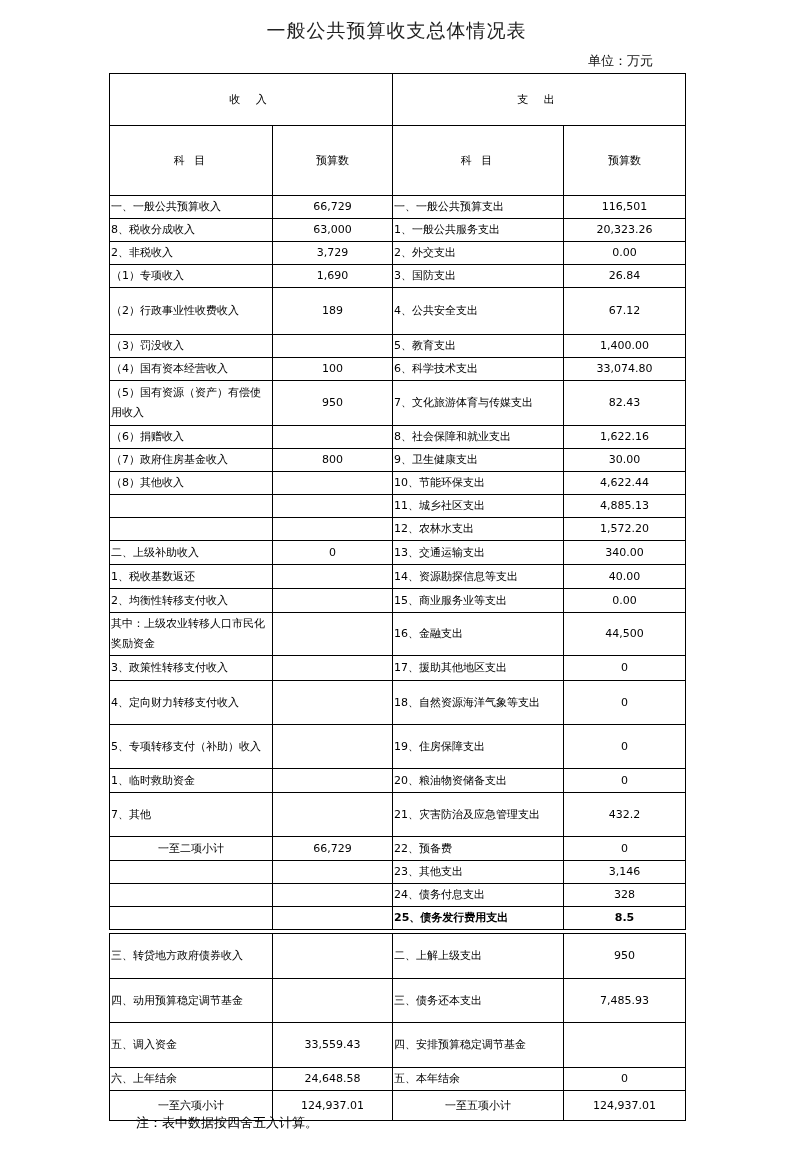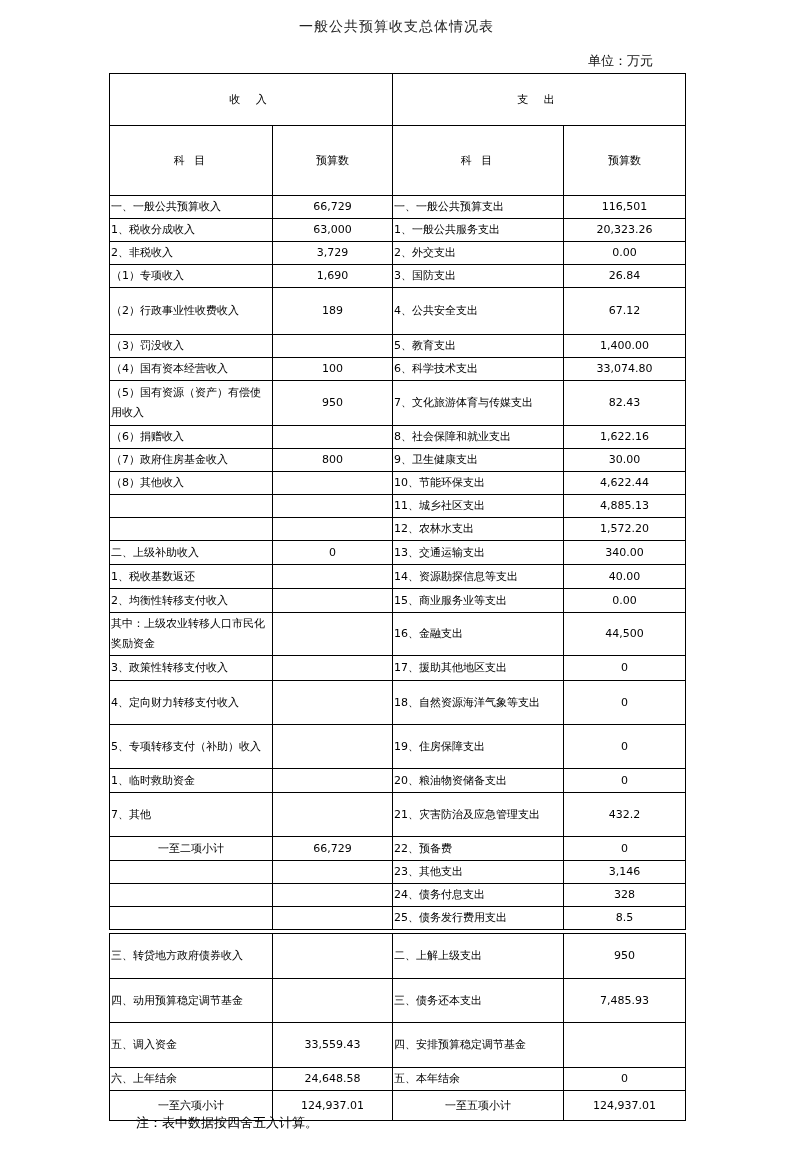--- a/index.html
+++ b/index.html
@@ -2,21 +2,21 @@
 <html><head>
 <meta charset="utf-8">
 <style>
   html, body { margin: 0; padding: 0; background: #ffffff; }
   body {
     width: 793px; height: 1152px; position: relative; overflow: hidden;
     font-family: "DejaVu Sans", sans-serif; color: #000;
   }
   .title {
     position: absolute; left: 0; top: 18px; width: 793px; text-align: center;
-    font-size: 14px; letter-spacing: 1px; color: #222;
+    font-size: 19px; letter-spacing: 1px; color: #222;
   }
   .unit {
     position: absolute; left: 588px; top: 52px; font-size: 13px; color: #111;
   }
   table {
     position: absolute; left: 109px; border-collapse: collapse; table-layout: fixed;
     font-size: 11px;
   }
   table td {
     border: 1px solid #000; padding: 0 1px; line-height: 20px; vertical-align: middle;
@@ -54,21 +54,21 @@
       <td class="center" style="letter-spacing:3px">科  目</td>
       <td class="center">预算数</td>
     </tr>
   <tr style="height: 23px;">
         <td class="lbl">一、一般公共预算收入</td>
         <td class="num">66,729</td>
         <td class="lbl">一、一般公共预算支出</td>
         <td class="num">116,501</td>
       </tr>
       <tr style="height: 23px;">
-        <td class="lbl">1、税收分成收入</td>
+        <td class="lbl">8、税收分成收入</td>
         <td class="num">63,000</td>
         <td class="lbl">1、一般公共服务支出</td>
         <td class="num">20,323.26</td>
       </tr>
       <tr style="height: 23px;">
         <td class="lbl">2、非税收入</td>
         <td class="num">3,729</td>
         <td class="lbl">2、外交支出</td>
         <td class="num">0.00</td>
       </tr>
@@ -197,21 +197,21 @@
         <td class="num"></td>
         <td class="lbl">23、其他支出</td>
         <td class="num">3,146</td>
       </tr>
       <tr style="height: 23px;">
         <td class="lbl"></td>
         <td class="num"></td>
         <td class="lbl">24、债务付息支出</td>
         <td class="num">328</td>
       </tr>
-      <tr style="height: 23px;">
+      <tr style="height: 23px; font-weight: bold;">
         <td class="lbl"></td>
         <td class="num"></td>
         <td class="lbl">25、债务发行费用支出</td>
         <td class="num">8.5</td>
       </tr>
     </tbody>
 </table>
 
 <table id="t2">
   <colgroup>

